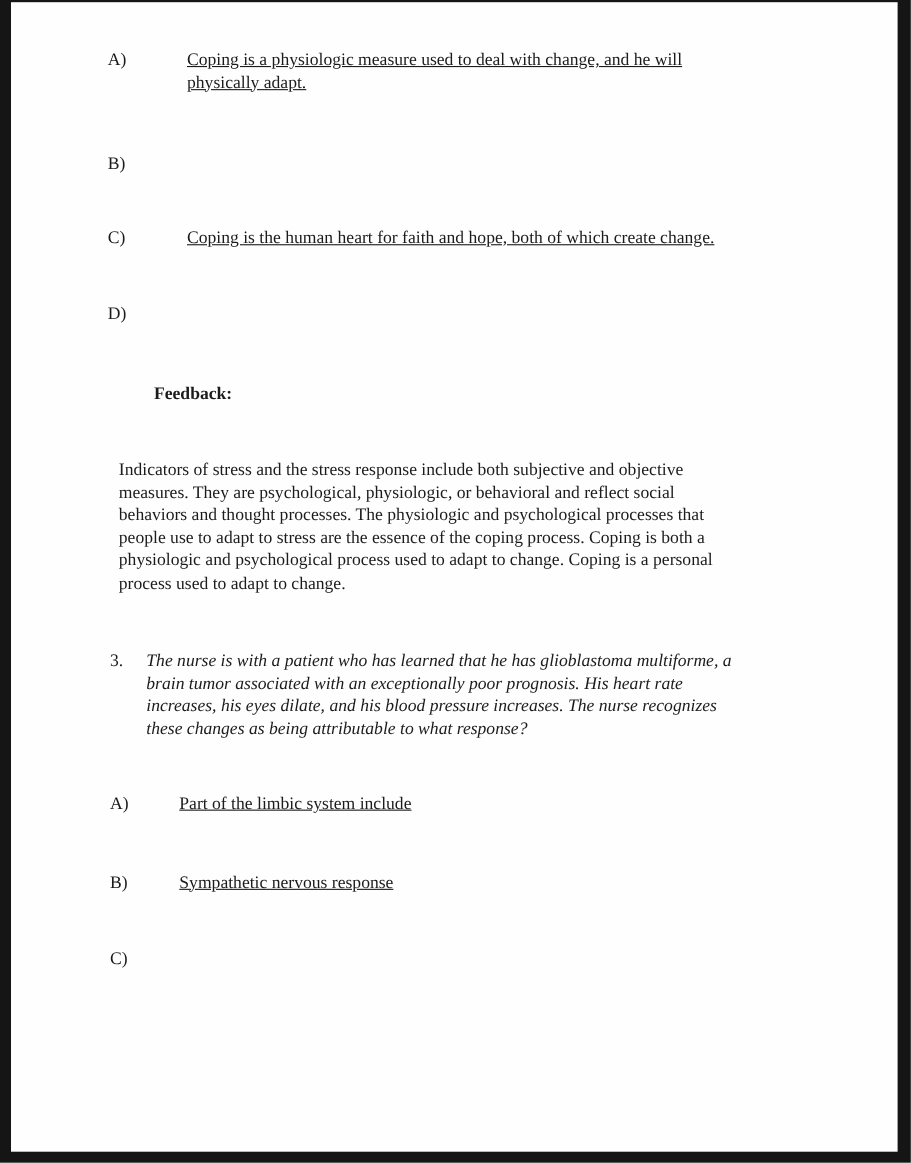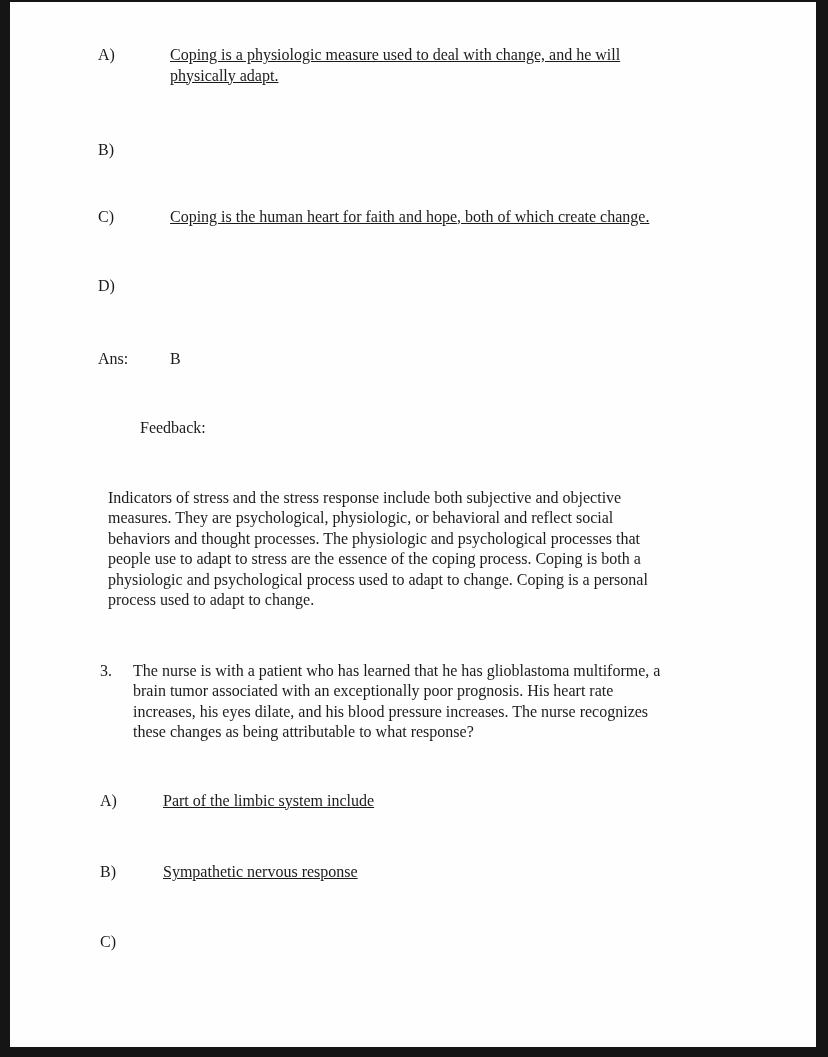--- a/index.html
+++ b/index.html
@@ -50,38 +50,39 @@
   .ans-row {
     display: flex;
     margin-left: 88px;
   }
   .ans-row .opt-label {
     flex: 0 0 72px;
     width: 72px;
   }
   .feedback-heading {
     margin-left: 130px;
-    font-weight: normal;
+    font-weight: bold;
   }
   .feedback-body {
     margin-left: 98px;
     width: 612px;
     white-space: pre-line;
   }
   .question-row {
     display: flex;
     margin-left: 90px;
   }
   .question-row .q-num {
     flex: 0 0 33px;
     width: 33px;
   }
   .question-row .q-text {
     width: 595px;
     white-space: pre-line;
+    font-style: italic;
   }
   .mb54 { margin-bottom: 54px; }
   .mb52 { margin-bottom: 52px; }
   .mb51 { margin-bottom: 51px; }
   .mb50 { margin-bottom: 50px; }
   .mb49 { margin-bottom: 49px; }
   .mb48 { margin-bottom: 48px; }
   .mb46 { margin-bottom: 46px; }
 </style>
 </head>
@@ -101,24 +102,20 @@
 
   <div class="opt-row mb49">
     <span class="opt-label">C)</span>
     <span class="opt-text">Coping is the human heart for faith and hope, both of which create change.</span>
   </div>
 
   <div class="opt-row mb52">
     <span class="opt-label">D)</span>
   </div>
 
-  <div class="ans-row mb49">
-    <span class="opt-label">Ans:</span>
-    <span class="opt-text">B</span>
-  </div>
 
   <div class="feedback-heading mb49">Feedback:</div>
 
   <div class="feedback-body mb50">Indicators of stress and the stress response include both subjective and objective
 measures. They are psychological, physiologic, or behavioral and reflect social
 behaviors and thought processes. The physiologic and psychological processes that
 people use to adapt to stress are the essence of the coping process. Coping is both a
 physiologic and psychological process used to adapt to change. Coping is a personal
 process used to adapt to change.</div>
 

